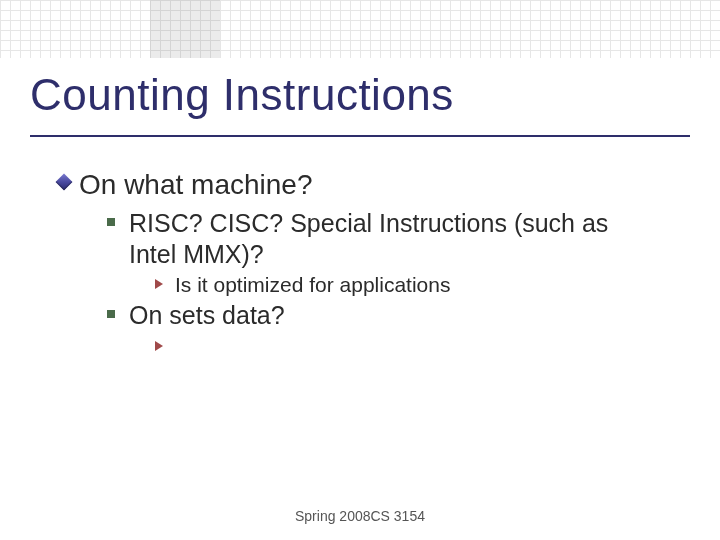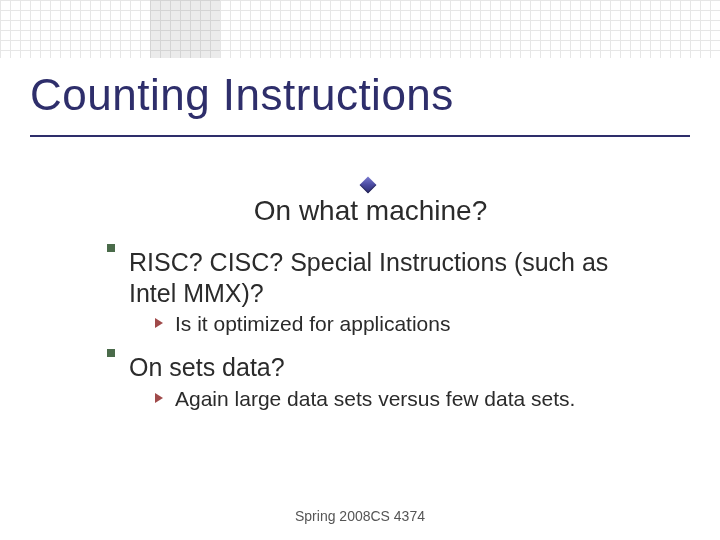--- a/index.html
+++ b/index.html
@@ -57,23 +57,22 @@
   }
   .body {
     position: absolute;
     top: 160px;
     left: 55px;
     right: 40px;
     color: #2b2b2b;
   }
   .l1 {
     display: flex;
-    align-items: center;
+    align-items: flex-start;
     margin: 8px 0 6px 0;
-    flex-direction: column;
   }
   .l1 .bullet {
     width: 18px;
     flex: 0 0 18px;
     display: flex;
     align-items: center;
     justify-content: center;
     margin-top: 8px;
   }
   .diamond {
@@ -104,21 +103,20 @@
   .sq {
     width: 8px;
     height: 8px;
     background: #4a6b4a;
   }
   .l2 .text {
     font-size: 25px;
     margin-left: 10px;
     line-height: 1.25;
     max-width: 520px;
-    margin-top: 13px;
   }
   .l3 {
     display: flex;
     align-items: flex-start;
     margin: 2px 0 2px 96px;
     text-align: right;
   }
   .l3 .bullet {
     width: 16px;
     flex: 0 0 16px;
@@ -191,24 +189,23 @@
       <span class="bullet">
           <span class="sq"></span>
         </span>
       <span class="text">On sets data?</span>
     </div>
 
     <div class="l3">
       <span class="bullet">
           <span class="tri"></span>
         </span>
-      <span class="text">Again large data sets versus few data sets.</span>
     </div>
 
   </div>
 
   <div class="footer">
     <span>Spring 2008</span>
-    <span>CS 437</span>
+    <span>CS 315</span>
     <span>4</span>
   </div>
 
 </div>
 
 </body></html>

